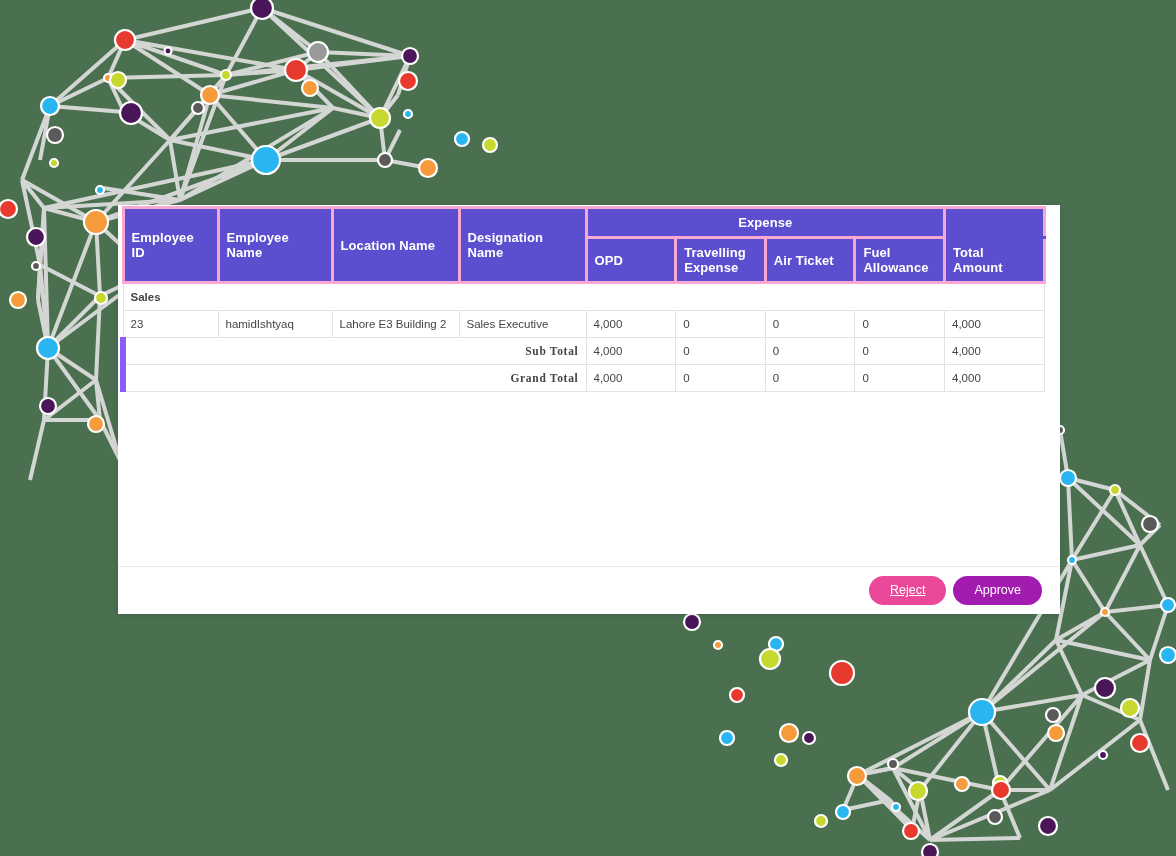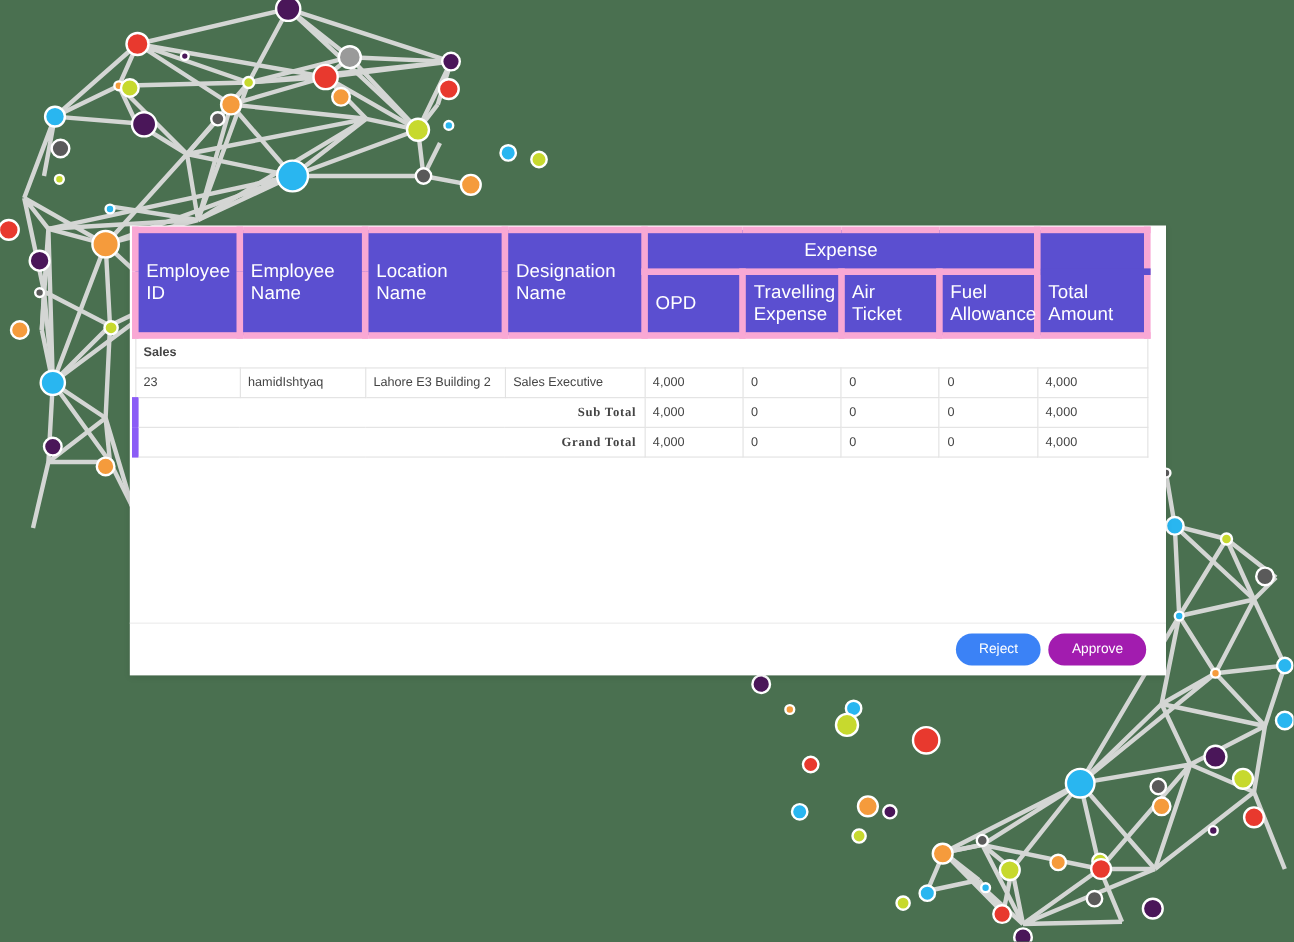--- a/index.html
+++ b/index.html
@@ -44,25 +44,25 @@
     border-collapse: collapse;
     table-layout: fixed;
     width: 926px;
     font-size: 11.5px;
     color: #3c3c3c;
   }
 
   table.grid th {
     background: #5b4fd0;
     color: #ffffff;
-    font-size: 17px;
-    font-weight: normal;
+    font-size: 13px;
+    font-weight: bold;
     text-align: left;
     padding: 6px 7px;
-    border: 6px solid #f9a8d4;
+    border: 3px solid #f9a8d4;
     letter-spacing: 0.1px;
     vertical-align: middle;
   }
   table.grid th.expense-group {
     text-align: center;
   }
   table.grid th.blank-corner {
     border-bottom-color: #5b4fd0;
   }
 
@@ -129,21 +129,21 @@
   .btn {
     border: none;
     border-radius: 18px;
     color: #ffffff;
     font-family: "Liberation Sans", sans-serif;
     font-size: 12.5px;
     padding: 8px 21px;
     cursor: pointer;
     line-height: 1;
   }
-  .btn-reject  { background: #3b82f6; }
+  .btn-reject  { background: #ec4899; text-decoration: underline; }
   .btn-approve { background: #a21caf; }
 </style>
 </head>
 <body>
 
 <svg id="network-bg" viewBox="0 0 1176 856" xmlns="http://www.w3.org/2000/svg">
   <defs>
     <g id="edges-tl" stroke="#dcdcdc" stroke-width="4" fill="none" opacity="0.95">
 
       <path d="M262,8 L125,40 M262,8 L318,52 M262,8 L410,56 M262,8 L380,118 M262,8 L226,75"></path>

